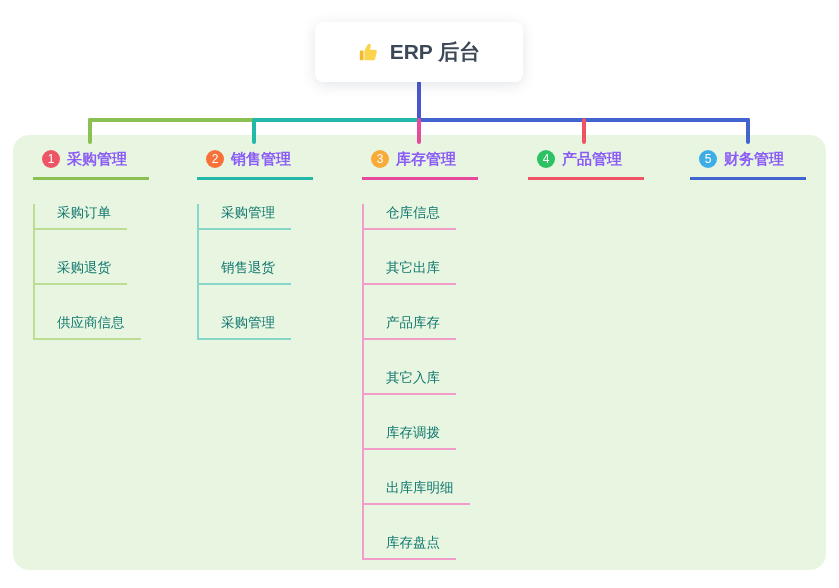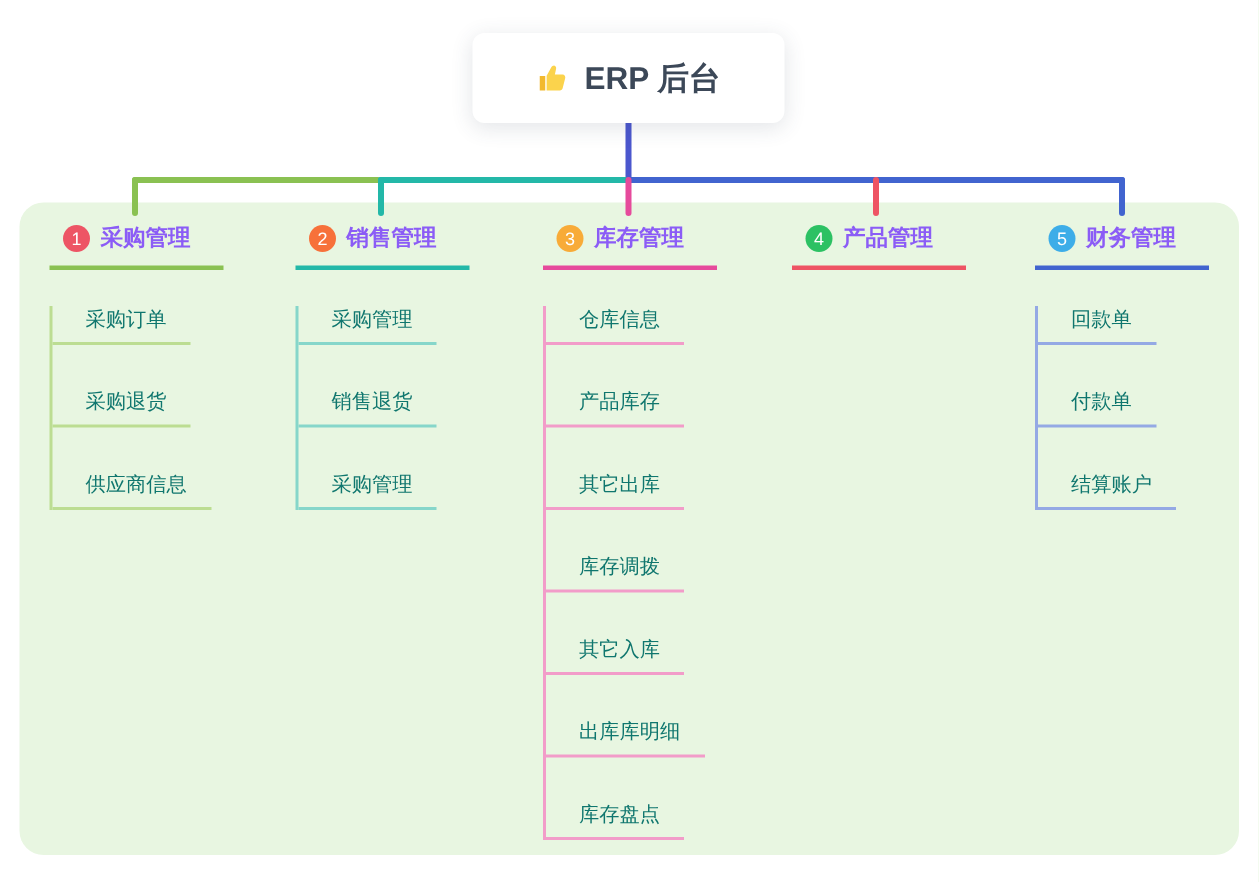--- a/index.html
+++ b/index.html
@@ -111,41 +111,36 @@
   </div>
 </div>
 
 <div class="branch b3" style="--c: #e64a9c; --cl: #f29cc9; --badge: #f8ab38;">
   <div class="branch-header">
     <span class="badge">3</span>
     <span class="branch-label">库存管理</span>
   </div>
   <div class="children">
     <div class="child">仓库信息</div>
+    <div class="child">其它出库</div>
     <div class="child">产品库存</div>
-    <div class="child">其它出库</div>
+    <div class="child">其它入库</div>
     <div class="child">库存调拨</div>
-    <div class="child">其它入库</div>
     <div class="child">出库库明细</div>
     <div class="child">库存盘点</div>
   </div>
 </div>
 
 <div class="branch b4" style="--c: #ee5464; --cl: #f7a4ab; --badge: #2cc163;">
   <div class="branch-header">
     <span class="badge">4</span>
     <span class="branch-label">产品管理</span>
   </div>
   <div class="children">
   </div>
 </div>
 
 <div class="branch b5" style="--c: #4164cf; --cl: #94a9e4; --badge: #3dade8;">
   <div class="branch-header">
     <span class="badge">5</span>
     <span class="branch-label">财务管理</span>
   </div>
-  <div class="children">
-    <div class="child">回款单</div>
-    <div class="child">付款单</div>
-    <div class="child">结算账户</div>
-  </div>
 </div>
 
 </body></html>

